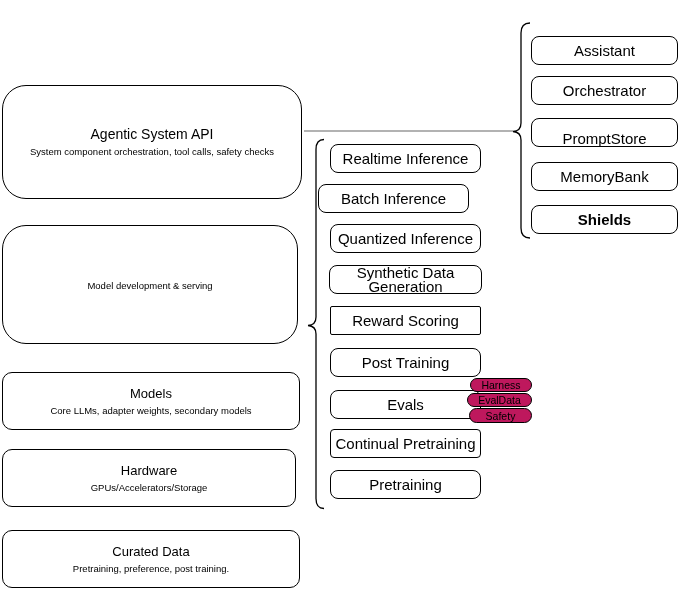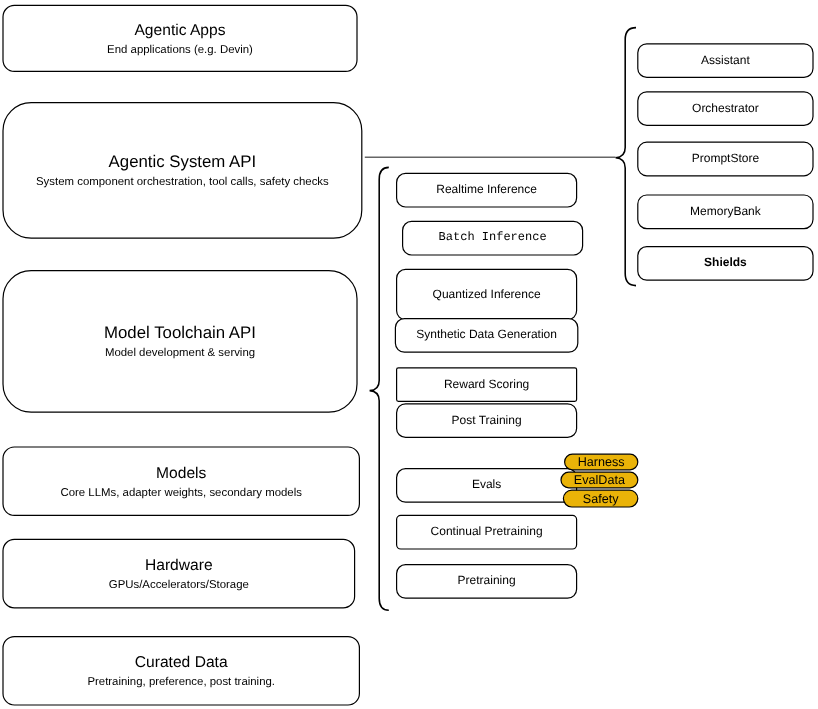--- a/index.html
+++ b/index.html
@@ -8,51 +8,46 @@
     font-family:"Liberation Sans",sans-serif;color:#000;
   }
   .node{
     position:absolute;box-sizing:border-box;background:#fff;border:1.3px solid #000;
     display:flex;flex-direction:column;align-items:center;justify-content:center;
     text-align:center;z-index:2;
   }
   .big-title{font-size:14px;line-height:17px;}
   .small-title{font-size:13px;line-height:16px;}
   .subtitle{font-size:9.5px;line-height:12px;margin-top:3px;padding:0 8px;}
-  .item-label{font-size:10px;line-height:14px;}
+  .item-label{font-size:15px;line-height:14px;}
   .pill{
-    position:absolute;box-sizing:border-box;background:#eab308;border:1.2px solid #000;
+    position:absolute;box-sizing:border-box;background:#be185d;border:1.2px solid #000;
     border-radius:999px;display:flex;align-items:center;justify-content:center;
     font-size:10.5px;z-index:4;
   }
   .overlay{position:absolute;left:0;top:0;width:682px;height:591px;z-index:1;pointer-events:none;}
 </style>
 </head>
 <body>
 
 <div class="canvas">
 
   <svg class="overlay" viewBox="0 0 682 591">
     <path d="M 304 131 L 513 131" stroke="#666666" stroke-width="1.2" fill="none"></path>
     <path d="M 530 23 Q 521 23 521 33 L 521 123 Q 521 131 513 131.5 Q 521 132 521 140 L 521 228 Q 521 238 530 238" stroke="#000" stroke-width="1.3" fill="none"></path>
     <path d="M 324 139.5 Q 316 139.5 316 149.5 L 316 317 Q 316 325 308 325.5 Q 316 326 316 334 L 316 498.5 Q 316 508.5 324 508.5" stroke="#000" stroke-width="1.3" fill="none"></path>
   </svg>
 
-  <div class="node" style="left:2px;top:4px;width:296px;height:56px;border-radius:10px;">
-    <div class="small-title">Agentic Apps</div>
-    <div class="subtitle">End applications (e.g. Devin)</div>
-  </div>
 
   <div class="node" style="left:2px;top:85px;width:300px;height:114px;border-radius:24px;">
     <div class="big-title">Agentic System API</div>
     <div class="subtitle">System component orchestration, tool calls, safety checks</div>
   </div>
 
   <div class="node" style="left:2px;top:225px;width:296px;height:119px;border-radius:24px;">
-    <div class="big-title">Model Toolchain API</div>
     <div class="subtitle">Model development &amp; serving</div>
   </div>
 
   <div class="node" style="left:2px;top:372px;width:298px;height:58px;border-radius:10px;">
     <div class="small-title">Models</div>
     <div class="subtitle">Core LLMs, adapter weights, secondary models</div>
   </div>
 
   <div class="node" style="left:2px;top:449px;width:294px;height:58px;border-radius:10px;">
     <div class="small-title">Hardware</div>
@@ -60,33 +55,33 @@
   </div>
 
   <div class="node" style="left:2px;top:530px;width:298px;height:58px;border-radius:10px;">
     <div class="small-title">Curated Data</div>
     <div class="subtitle">Pretraining, preference, post training.</div>
   </div>
 
   <div class="node" style="left:330px;top:144px;width:151px;height:29px;border-radius:8px;">
     <div class="item-label">Realtime Inference</div>
   </div>
-  <div class="node" style="left:335px;top:184px;width:151px;height:29px;border-radius:8px;font-family:Liberation Mono, monospace;">
+  <div class="node" style="left:318px;top:184px;width:151px;height:29px;border-radius:8px;">
     <div class="item-label">Batch Inference</div>
   </div>
-  <div class="node" style="left:330px;top:224px;width:151px;height:43px;border-radius:8px;">
+  <div class="node" style="left:330px;top:224px;width:151px;height:29px;border-radius:8px;">
     <div class="item-label">Quantized Inference</div>
   </div>
   <div class="node" style="left:329px;top:265px;width:153px;height:29px;border-radius:8px;">
     <div class="item-label">Synthetic Data Generation</div>
   </div>
   <div class="node" style="left:330px;top:306px;width:151px;height:29px;border-radius:2px;">
     <div class="item-label">Reward Scoring</div>
   </div>
-  <div class="node" style="left:330px;top:336px;width:151px;height:29px;border-radius:8px;">
+  <div class="node" style="left:330px;top:348px;width:151px;height:29px;border-radius:8px;">
     <div class="item-label">Post Training</div>
   </div>
   <div class="node" style="left:330px;top:390px;width:151px;height:29px;border-radius:8px;">
     <div class="item-label">Evals</div>
   </div>
   <div class="node" style="left:330px;top:429px;width:151px;height:29px;border-radius:4px;">
     <div class="item-label">Continual Pretraining</div>
   </div>
   <div class="node" style="left:330px;top:470px;width:151px;height:29px;border-radius:8px;">
     <div class="item-label">Pretraining</div>
@@ -101,21 +96,21 @@
   <div class="pill" style="left:469px;top:408px;width:63px;height:15px;">
     <span>Safety</span>
   </div>
 
   <div class="node" style="left:531px;top:36px;width:147px;height:29px;border-radius:8px;">
     <div class="item-label">Assistant</div>
   </div>
   <div class="node" style="left:531px;top:76px;width:147px;height:29px;border-radius:8px;">
     <div class="item-label">Orchestrator</div>
   </div>
-  <div class="node" style="left:531px;top:118px;width:147px;height:29px;border-radius:8px;">
+  <div class="node" style="left:531px;top:118px;width:147px;height:29px;border-radius:8px;justify-content:flex-end;">
     <div class="item-label">PromptStore</div>
   </div>
   <div class="node" style="left:531px;top:162px;width:147px;height:29px;border-radius:8px;">
     <div class="item-label">MemoryBank</div>
   </div>
   <div class="node" style="left:531px;top:205px;width:147px;height:29px;border-radius:8px;font-weight:bold;">
     <div class="item-label">Shields</div>
   </div>
 
 </div>

